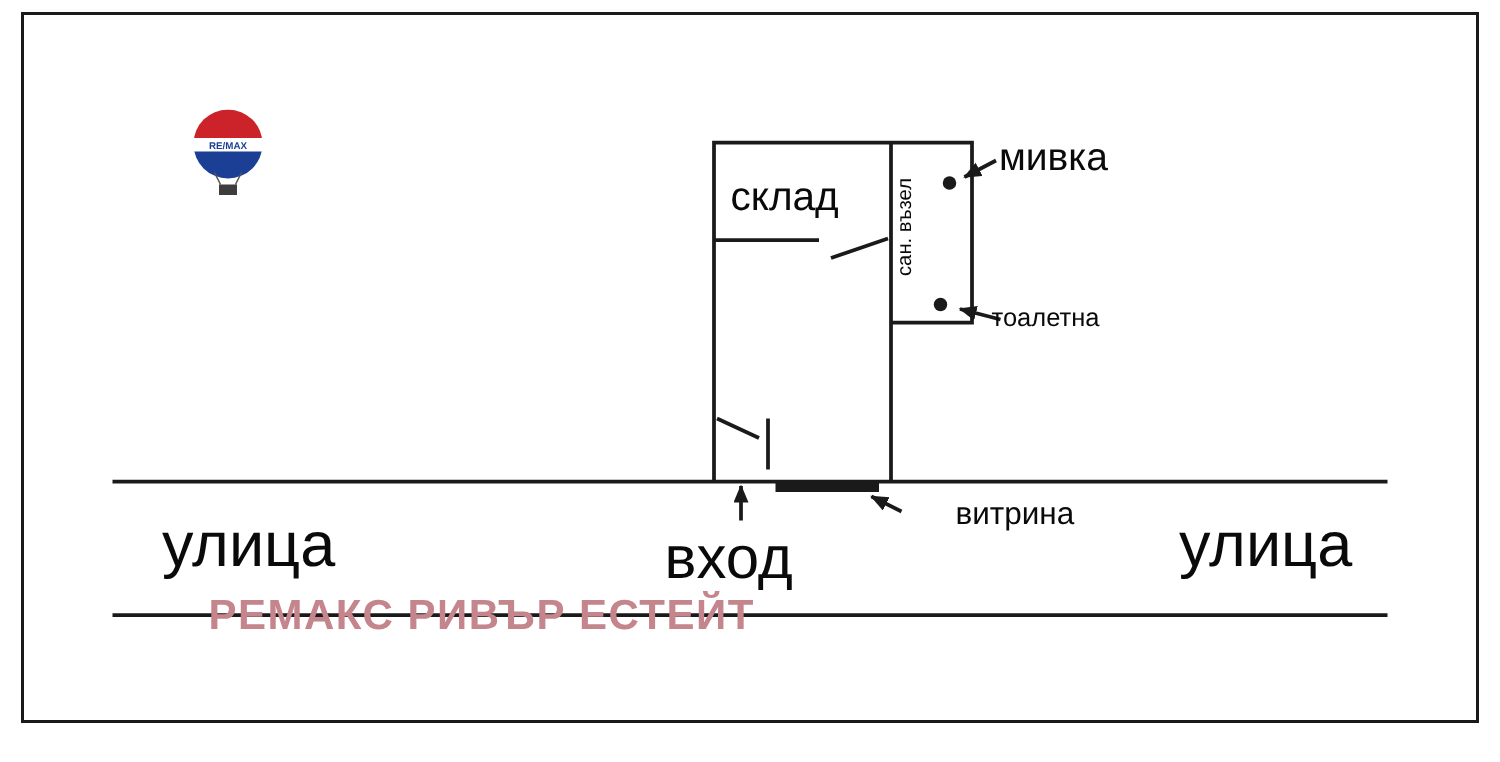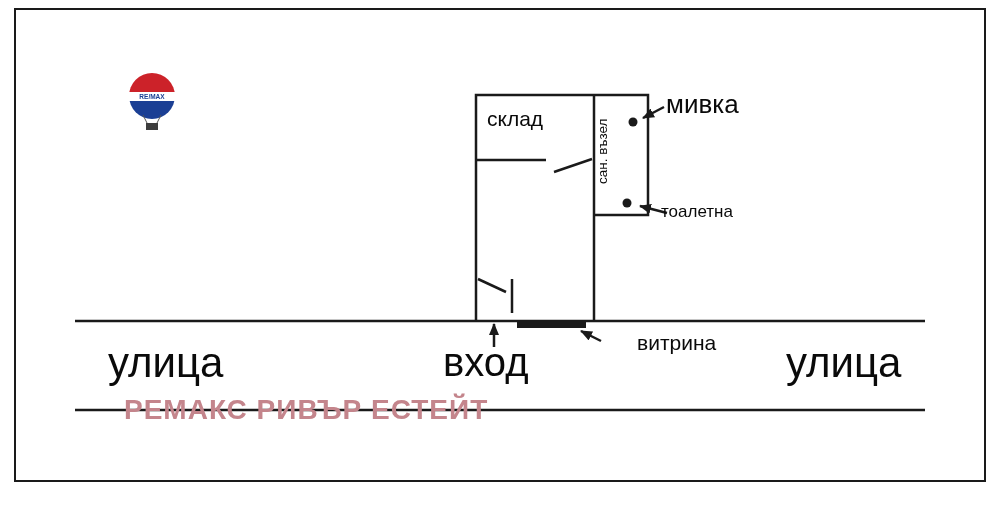--- a/index.html
+++ b/index.html
@@ -6,33 +6,33 @@
   .canvas{
     position:relative;width:1000px;height:508px;background:#ffffff;
     overflow:hidden;font-family:"Liberation Sans",sans-serif;
   }
   .plan-svg{position:absolute;left:0;top:0;}
   .ln{stroke:#1a1a1a;fill:none;}
   .lbl{
     position:absolute;color:#0a0a0a;white-space:nowrap;line-height:1;
     font-family:"Liberation Sans",sans-serif;
   }
-  .lbl-storage{left:487px;top:108px;font-size:21px;}
+  .lbl-storage{left:487px;top:118px;font-size:27px;}
   .lbl-san{
     left:596px;top:184px;font-size:13.5px;width:86px;
     transform:rotate(-90deg);transform-origin:0 0;
   }
   .lbl-sink{left:666px;top:91px;font-size:26px;}
   .lbl-toilet{left:661px;top:203px;font-size:17px;}
   .lbl-vitrina{left:597px;top:332px;font-size:21px;margin-left:40px;}
-  .lbl-entrance{left:443px;top:342px;font-size:40px;}
+  .lbl-entrance{left:443px;top:352px;font-size:40px;}
   .lbl-street-left{left:108px;top:342px;font-size:42px;}
   .lbl-street-right{left:786px;top:342px;font-size:42px;}
   .lbl-watermark{
-    left:124px;top:396px;font-size:28px;font-weight:bold;
+    left:139px;top:396px;font-size:28px;font-weight:bold;
     letter-spacing:1px;color:#c4858c;
   }
 </style>
 </head>
 <body>
 
 <div class="canvas">
 
   <svg class="plan-svg" width="1000" height="508" viewBox="0 0 1000 508">
     <defs>

